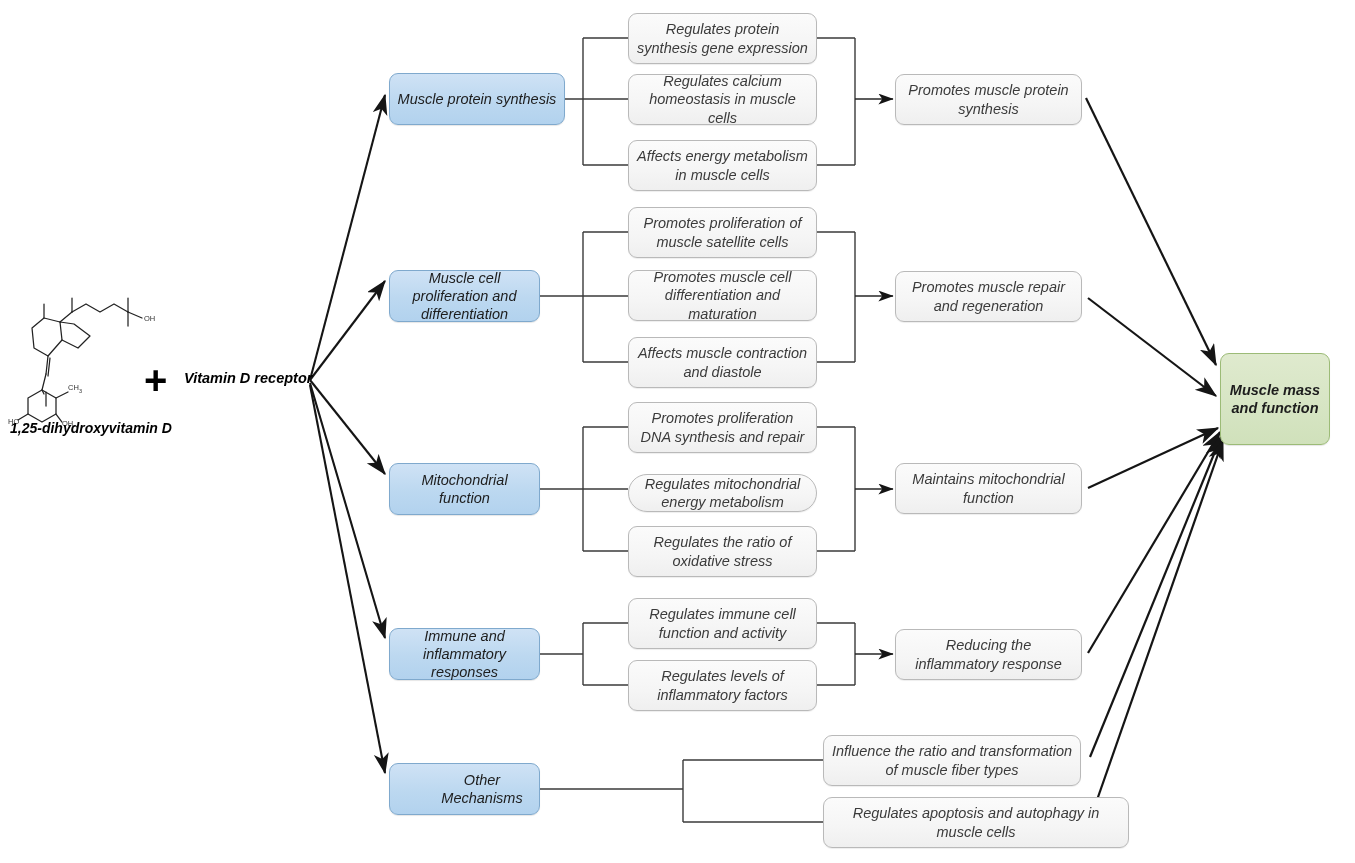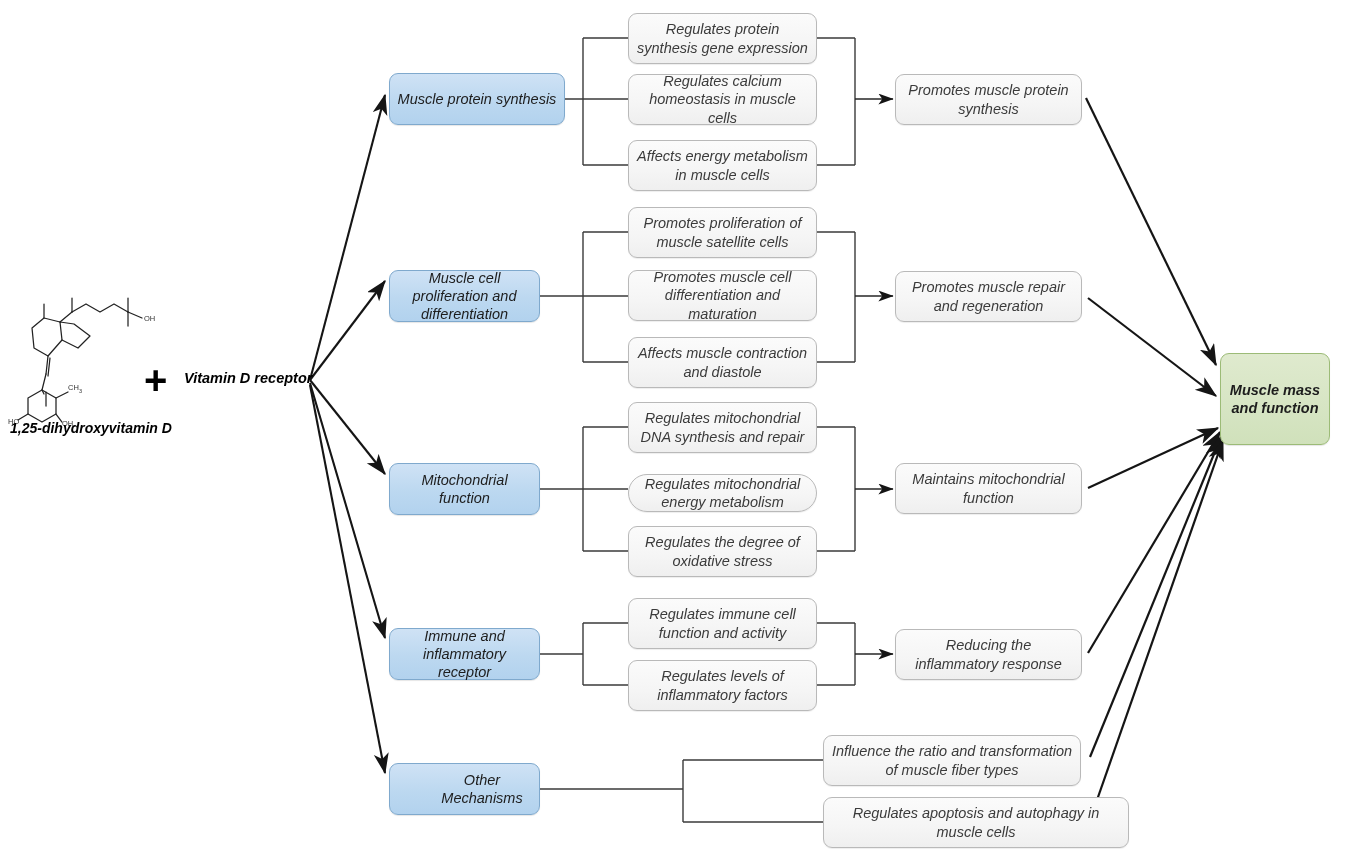--- a/index.html
+++ b/index.html
@@ -180,35 +180,35 @@
   <div id="plus-sign">+</div>
   <div id="vdr-label" class="label">Vitamin D receptor</div>
   <div id="molecule-caption" class="label">1,25-dihydroxyvitamin D</div>
 
   <div class="node node-blue" style="left:389px;top:73px;width:176px;height:52px;">Muscle protein synthesis</div>
 
   <div class="node node-blue" style="left:389px;top:270px;width:151px;height:52px;">Muscle cell proliferation and differentiation</div>
 
   <div class="node node-blue" style="left:389px;top:463px;width:151px;height:52px;">Mitochondrial function</div>
 
-  <div class="node node-blue" style="left:389px;top:628px;width:151px;height:52px;">Immune and inflammatory receptor</div>
+  <div class="node node-blue" style="left:389px;top:628px;width:151px;height:52px;">Immune and inflammatory responses</div>
 
   <div class="node node-blue" style="left:389px;top:763px;width:151px;height:52px;padding-left:42px;">Other Mechanisms</div>
 
   <div class="node node-gray" style="left:628px;top:13px;width:189px;height:51px;">Regulates  protein synthesis gene expression</div>
   <div class="node node-gray" style="left:628px;top:74px;width:189px;height:51px;">Regulates calcium homeostasis in muscle cells</div>
   <div class="node node-gray" style="left:628px;top:140px;width:189px;height:51px;">Affects energy metabolism in muscle cells</div>
 
   <div class="node node-gray" style="left:628px;top:207px;width:189px;height:51px;">Promotes proliferation of muscle satellite cells</div>
   <div class="node node-gray" style="left:628px;top:270px;width:189px;height:51px;">Promotes muscle cell differentiation and maturation</div>
   <div class="node node-gray" style="left:628px;top:337px;width:189px;height:51px;">Affects muscle contraction and diastole</div>
 
-  <div class="node node-gray" style="left:628px;top:402px;width:189px;height:51px;">Regulates mitochondrial DNA synthesis and repair</div>
+  <div class="node node-gray" style="left:628px;top:402px;width:189px;height:51px;">Promotes proliferation DNA synthesis and repair</div>
   <div class="node node-gray" style="left:628px;top:474px;width:189px;height:38px;border-radius:20px;">Regulates mitochondrial energy metabolism</div>
-  <div class="node node-gray" style="left:628px;top:526px;width:189px;height:51px;">Regulates the degree of oxidative stress</div>
+  <div class="node node-gray" style="left:628px;top:526px;width:189px;height:51px;">Regulates the ratio of oxidative stress</div>
 
   <div class="node node-gray" style="left:628px;top:598px;width:189px;height:51px;">Regulates immune cell function and activity</div>
   <div class="node node-gray" style="left:628px;top:660px;width:189px;height:51px;">Regulates levels of inflammatory factors</div>
 
   <div class="node node-gray" style="left:823px;top:735px;width:258px;height:51px;">Influence the ratio and transformation of muscle fiber types</div>
   <div class="node node-gray" style="left:823px;top:797px;width:306px;height:51px;">Regulates apoptosis and autophagy in muscle cells</div>
 
   <div class="node node-gray" style="left:895px;top:74px;width:187px;height:51px;">Promotes muscle protein synthesis</div>
 
   <div class="node node-gray" style="left:895px;top:271px;width:187px;height:51px;">Promotes muscle repair and regeneration</div>

